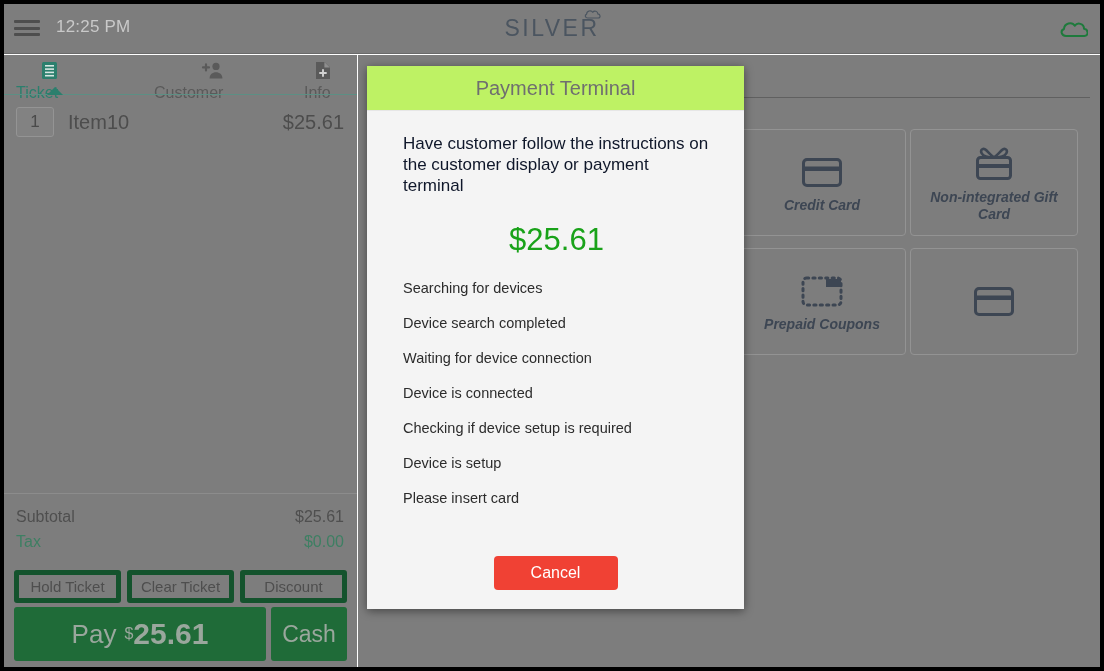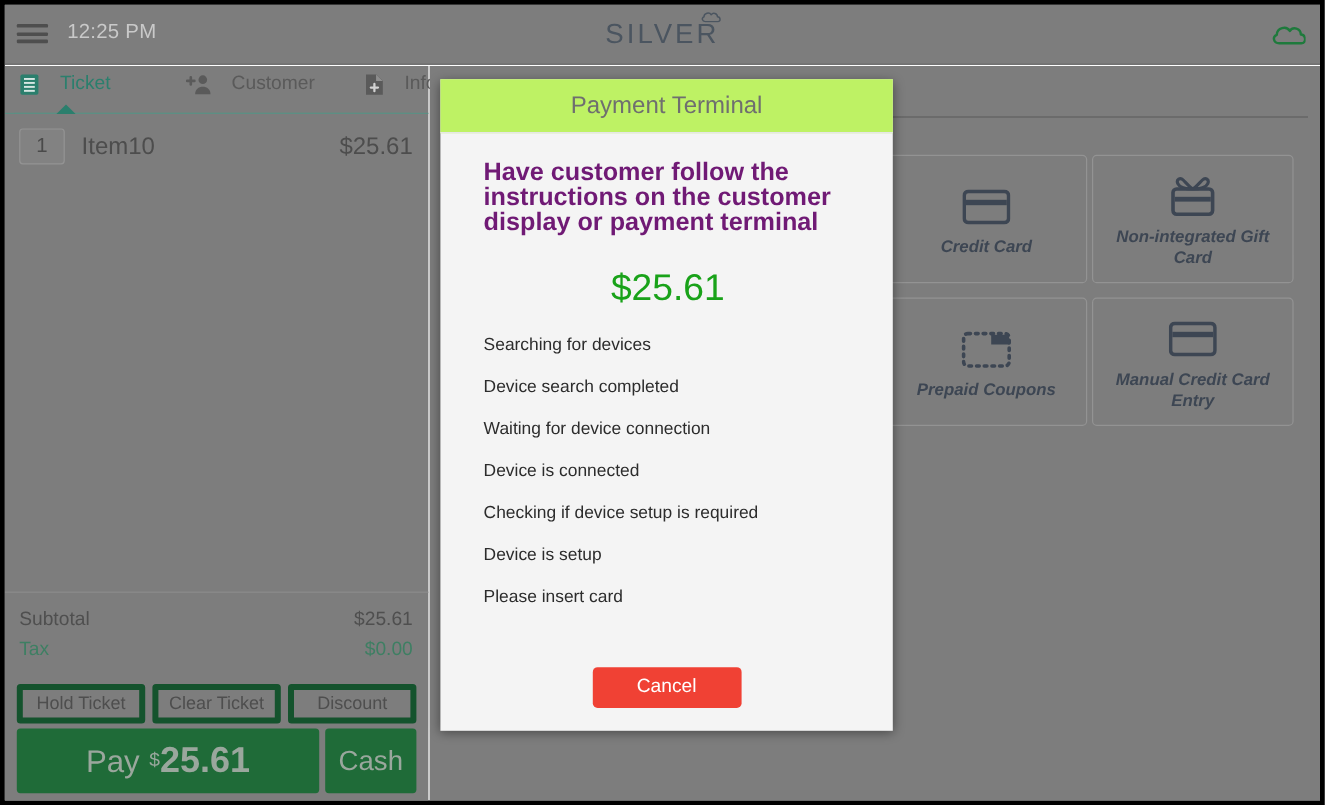--- a/index.html
+++ b/index.html
@@ -63,22 +63,23 @@
     position: absolute; left: 0; top: 51px;
     width: 353px; height: 616px;
     background: #7d7d7d;
   }
   #tabs {
     position: relative; height: 40px;
     border-bottom: 1px solid #5c8f84;
   }
   .tab {
     position: absolute; top: 6px;
-    display: flex; align-items: flex-start; gap: 17px;
+    display: flex; align-items: flex-end; gap: 4px;
     font-size: 16px;
+    flex-direction: column;
   }
   .tab .lbl { white-space: nowrap; }
   #tab-ticket { left: 12px; color: #2b7f6d; }
   #tab-customer { left: 150px; color: #5a5a5a; }
   #tab-info { left: 300px; color: #5a5a5a; }
   #tab-indicator {
     position: absolute; left: 43px; bottom: -1px;
     width: 0; height: 0;
     border-left: 8px solid transparent;
     border-right: 8px solid transparent;
@@ -191,21 +192,21 @@
     box-shadow: 0 2px 9px rgba(0,0,0,.45);
   }
   #modal-header {
     height: 45px; background: #bef264;
     border-bottom: 1px solid #e6e6e6;
     display: flex; align-items: center; justify-content: center;
   }
   #modal-title { font-size: 20px; color: #6f6f6f; }
   #modal-body { padding: 22px 34px 0 36px; }
   #modal-instructions {
-    font-size: 21px; font-weight: bold; color: #701a75;
+    font-size: 17px; font-weight: normal; color: #0f172a;
     line-height: 21px;
   }
   #modal-amount {
     margin-top: 26px; text-align: center;
     font-size: 31px; color: #19a219;
   }
   #status-list { margin-top: 22px; }
   .status-line {
     font-size: 14.5px; color: #2c2c2c;
     line-height: 17px; margin-bottom: 18px;
@@ -355,21 +356,20 @@
         <div class="tile-label">Prepaid Coupons</div>
       </div>
 
       <div class="tile">
         <div class="tile-icon">
           <svg width="40" height="29" viewBox="0 0 40 29">
             <rect x="1.5" y="1.5" width="37" height="26" rx="3.5" fill="none" stroke="#3d4653" stroke-width="3"></rect>
             <rect x="3" y="8.5" width="34" height="4.5" fill="#3d4653"></rect>
           </svg>
         </div>
-        <div class="tile-label">Manual Credit Card Entry</div>
       </div>
 
     </div>
   </div>
 
   <div id="modal">
     <div id="modal-header">
       <div id="modal-title">Payment Terminal</div>
     </div>
 

